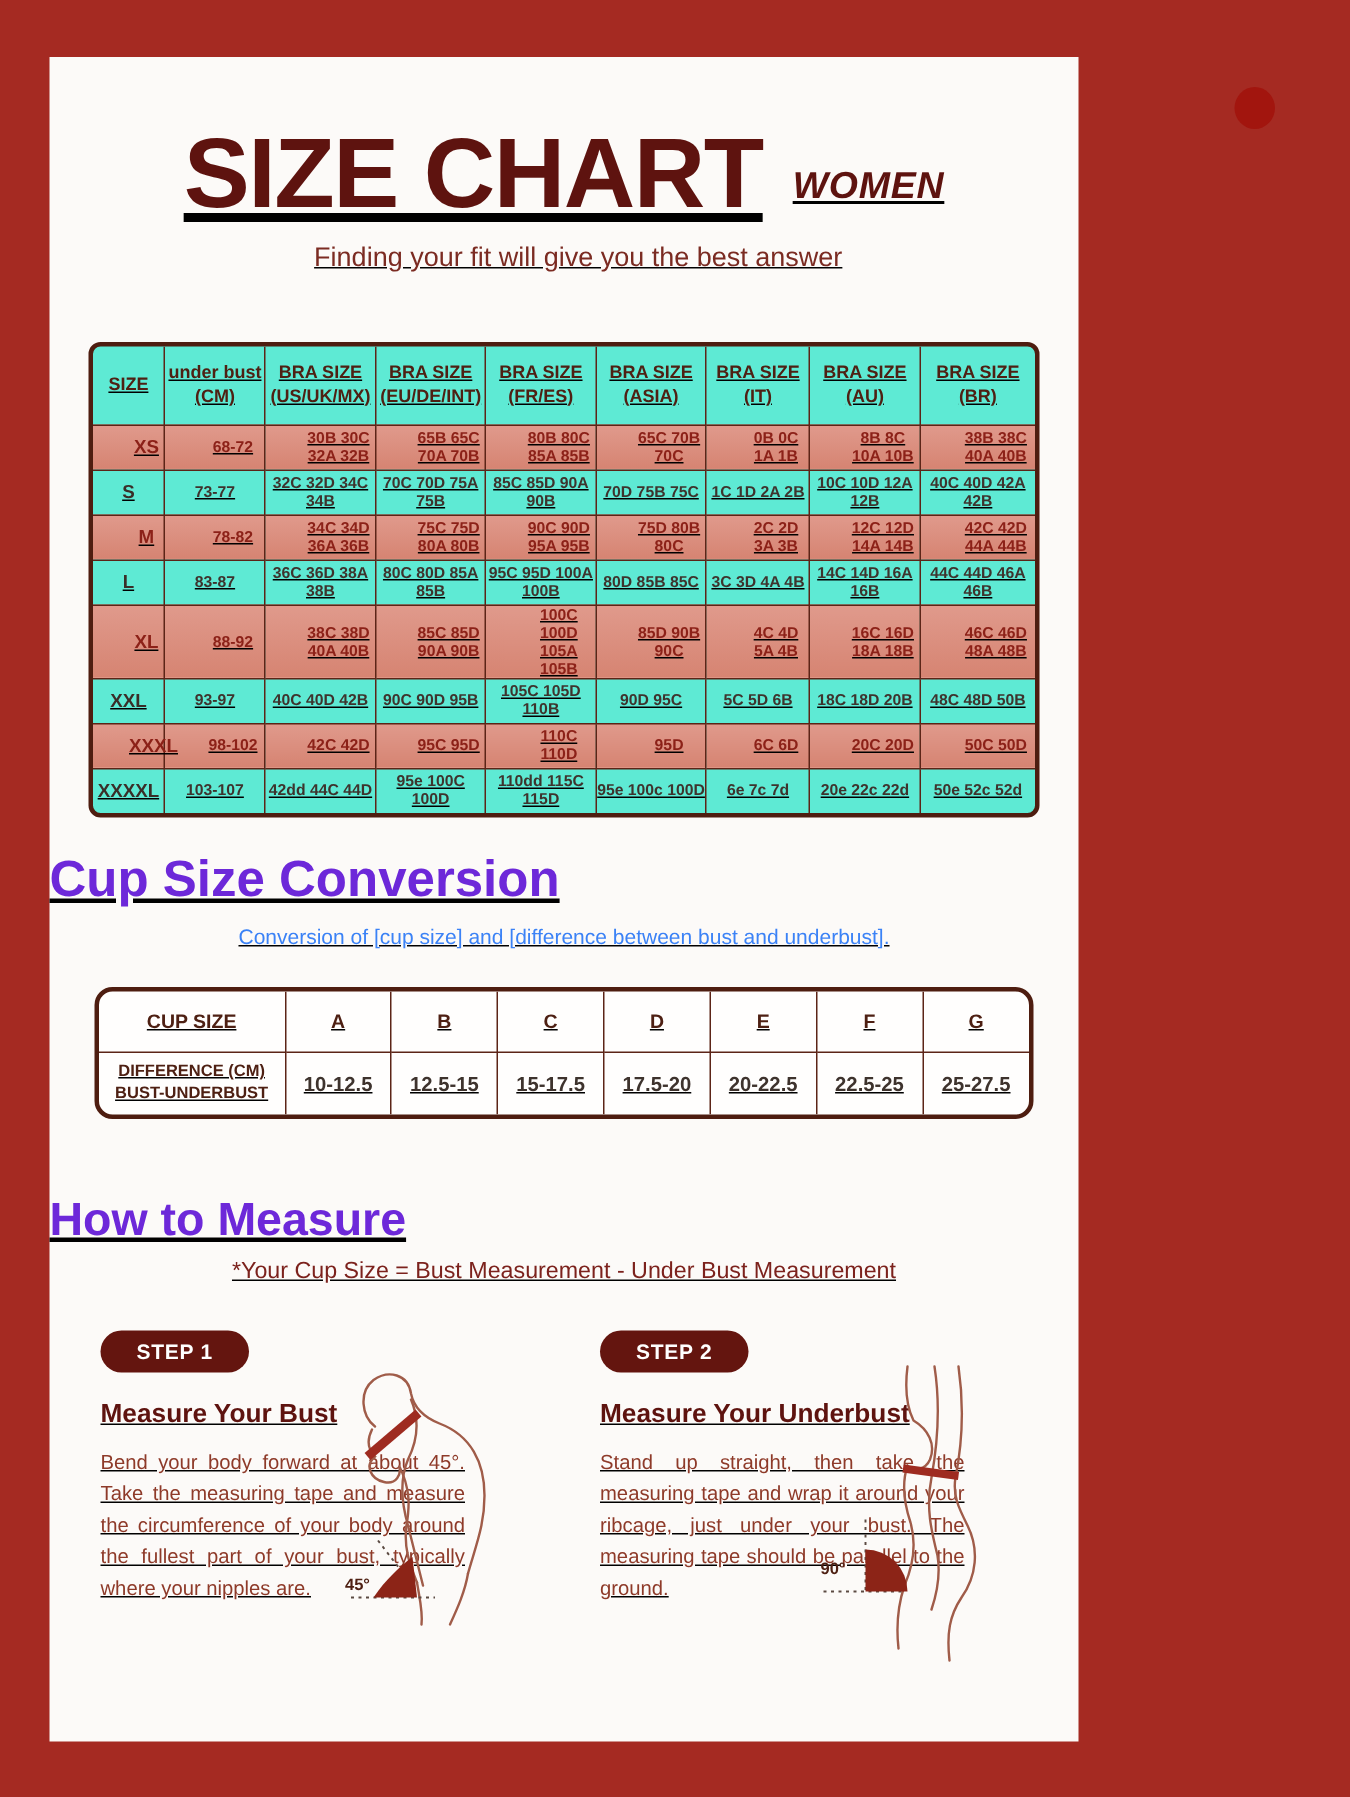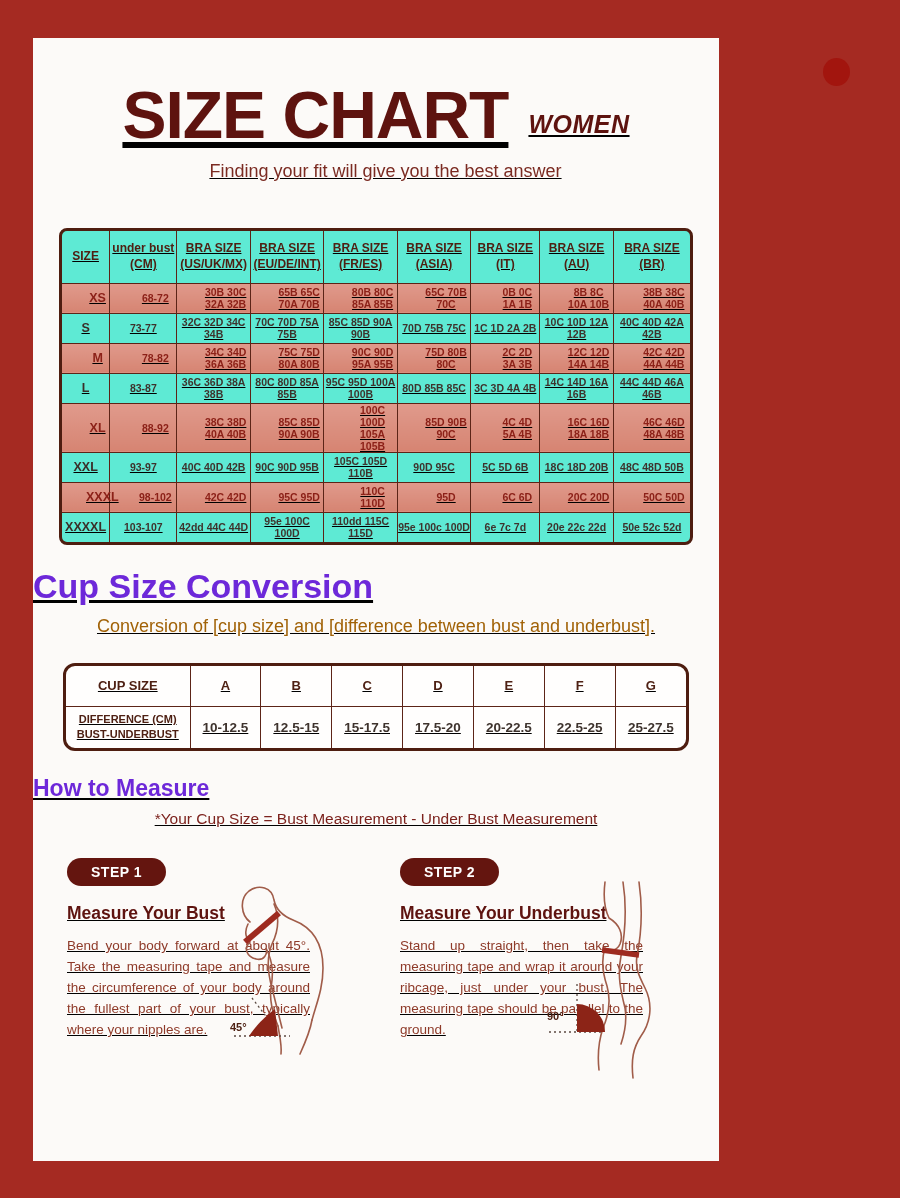--- a/index.html
+++ b/index.html
@@ -22,30 +22,30 @@
   table { width:100%; border-collapse:collapse; border-style:hidden; table-layout:fixed; }
   .size-table th, .size-table td { border:1px solid #5c2417; text-align:center; vertical-align:middle; }
   .size-table th { height:52px; font-size:12px; font-weight:700; color:#4e2013; line-height:1.3; }
   .size-table td { height:30px; font-size:10.5px; font-weight:600; color:#3e332d; }
   .size-table td.size-col { font-size:12.5px; font-weight:700; color:#3a2e28; }
   .size-table tr.row-shaded td { background:linear-gradient(180deg,#e09a8c,#d68472); color:#8c2118;padding-left:24px; }
   .size-table tr.row-shaded td.size-col { color:#8c2118; }
 
   
   .section-heading { margin-top:22px; text-align:left; font-size:34px; font-weight:800; color:#6d28d9; }
-  .section-sub { margin-top:10px; text-align:center; font-size:18px; color:#a16207; }
+  .section-sub { margin-top:10px; text-align:center; font-size:14px; color:#3b82f6; }
 
   
   .cup-table-wrap { margin:26px 30px 0; border:3px solid #4e1d10; border-radius:12px; overflow:hidden; background:#fffefd; }
   .cup-table th, .cup-table td { border:1px solid #5c2417; text-align:center; vertical-align:middle; }
   .cup-table th { height:40px; font-size:13px; font-weight:700; color:#4e2013; }
   .cup-table td { height:42px; font-size:13.5px; font-weight:600; color:#3e332d; }
   .cup-table td.diff-label { font-size:11px; font-weight:700; color:#4e2013; line-height:1.35; }
 
-  .measure-heading { margin-top:24px; font-size:23px; }
+  .measure-heading { margin-top:49px; font-size:31px; }
   .measure-sub { margin-top:8px; font-size:15.5px; color:#7c221d; font-weight:500; }
 
   
   .steps { display:flex; gap:48px; margin:30px 34px 0; }
   .step { flex:1; position:relative; min-height:210px; }
   .step-badge { display:inline-block; background:#64150f; color:#ffffff; font-weight:700; font-size:14px; letter-spacing:0.5px; padding:6px 24px; border-radius:15px; }
   .step-title { margin-top:17px; font-size:17.5px; font-weight:800; color:#5e130f; }
   .step-body { margin-top:11px; width:243px; font-size:13.5px; line-height:1.56; color:#8e3a29; text-align:justify; }
   .step-fig { position:absolute; right:-4px; top:22px; }
   .fig-line { fill:none; stroke:#a05c49; stroke-width:1.6; stroke-linecap:round; }

